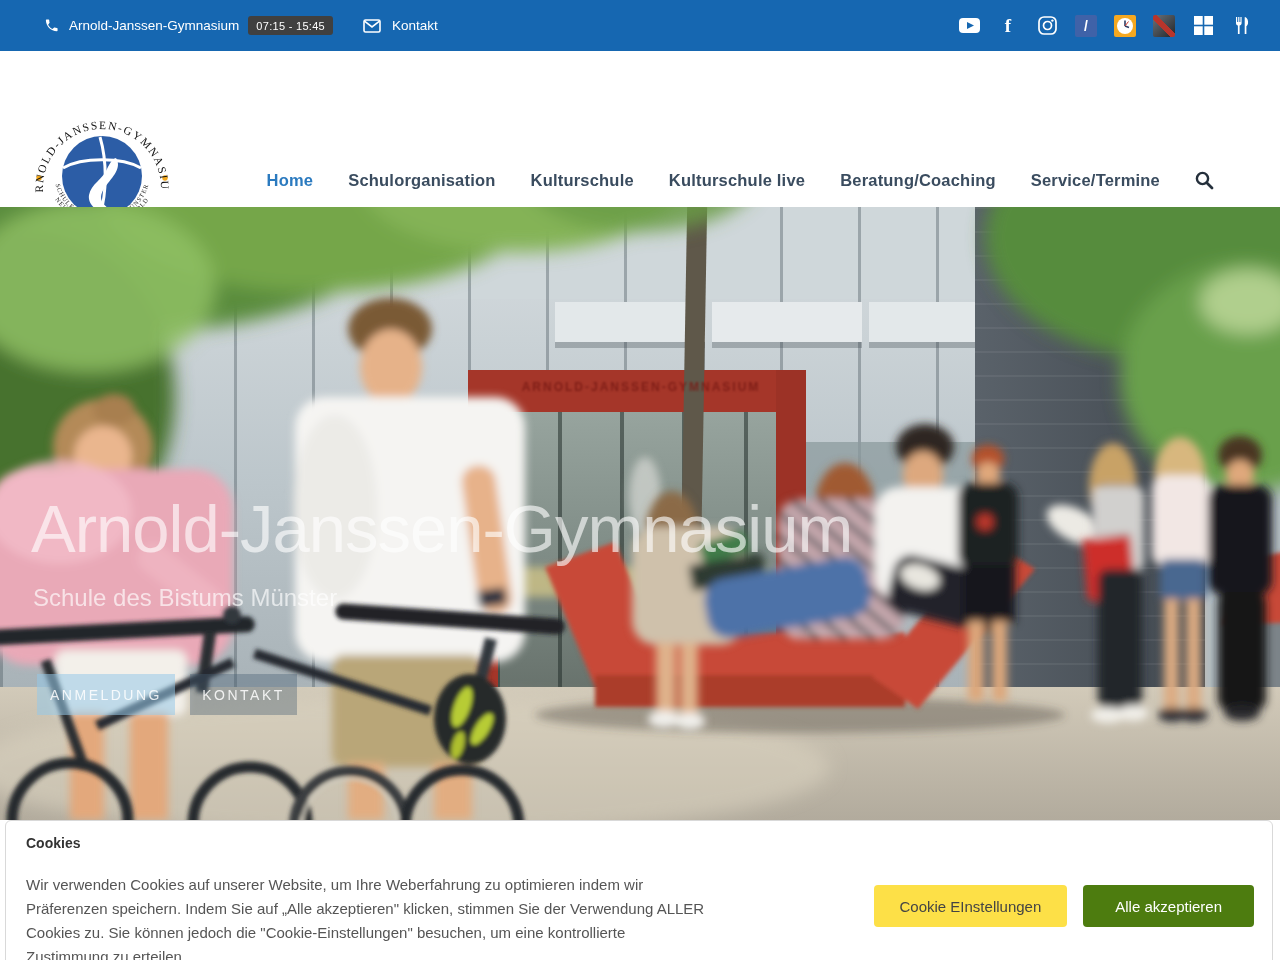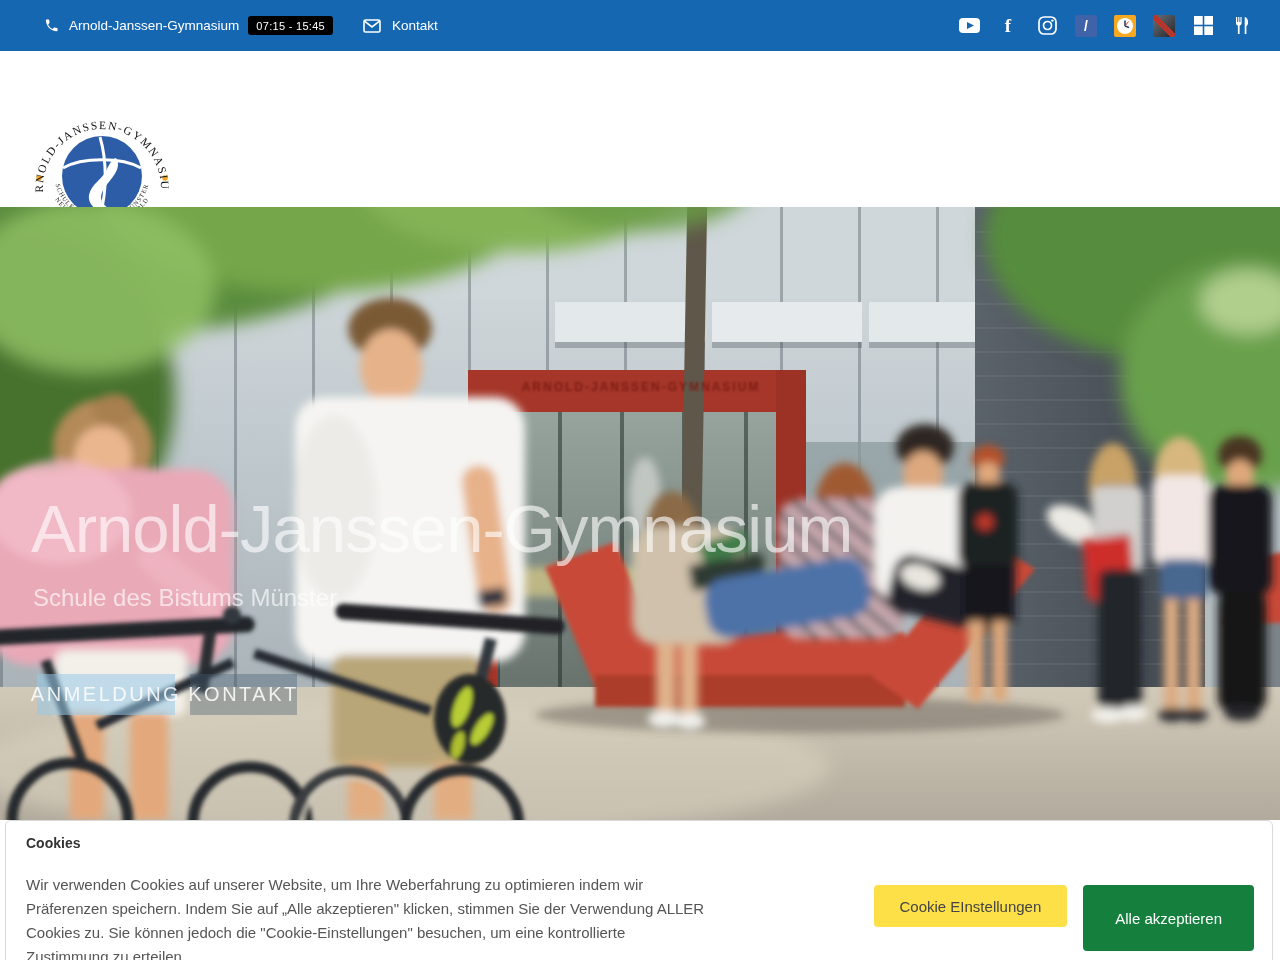--- a/index.html
+++ b/index.html
@@ -7,21 +7,21 @@
     width:1280px;height:960px;position:relative;overflow:hidden;
     font-family:"Liberation Sans","DejaVu Sans",sans-serif;
     background:#ffffff;
   }
   
   .topbar{position:absolute;left:0;top:0;width:1280px;height:51px;background:#1667b1;
     display:flex;align-items:center;justify-content:space-between;color:#fff;}
   .topbar-left{display:flex;align-items:center;padding-left:44px;}
   .tb-icon{display:inline-flex;align-items:center;justify-content:center;}
   .tb-label{font-size:13.5px;margin-left:10px;}
-  .tb-badge{margin-left:9px;background:#000000;color:#fff;font-size:11px;
+  .tb-badge{margin-left:9px;background:#404040;color:#fff;font-size:11px;
     padding:4px 8px 3px;border-radius:3px;letter-spacing:.3px;text-align:right;}
   .tb-env{margin-left:30px;}
   .tb-kontakt{font-size:13.5px;margin-left:11px;}
   .topbar-right{display:flex;align-items:center;gap:17px;padding-right:27px;}
   .soc{width:22px;height:22px;display:inline-flex;align-items:center;justify-content:center;cursor:pointer;}
   .soc-tile-slash{background:#3f62a8;border-radius:2px;color:#fff;font-size:14px;font-weight:700;}
   .soc-tile-clock{background:#f6a820;border-radius:2px;}
   .soc-tile-photo{border-radius:2px;
     background:
       linear-gradient(45deg,transparent 40%,#b8352b 40%,#b8352b 58%,transparent 58%),
@@ -39,34 +39,34 @@
   .hero svg.scene{position:absolute;left:0;top:0;}
   .portal-sign{position:absolute;left:486px;top:8px;width:310px;text-align:center;
     font-size:12px;font-weight:700;letter-spacing:2px;color:rgba(120,26,20,.85);
     filter:blur(1px);top:173px;}
   .hero-title{position:absolute;left:31px;top:283px;font-size:67px;font-weight:400;
     color:rgba(255,255,255,.62);letter-spacing:-1px;white-space:nowrap;}
   .hero-subtitle{position:absolute;left:33px;top:377px;font-size:24px;font-weight:400;
     color:rgba(255,255,255,.66);}
   .hero-btns{position:absolute;left:37px;top:467px;display:flex;gap:15px;}
   .hero-btn{height:41px;display:flex;align-items:center;justify-content:center;
-    font-size:20px;letter-spacing:2.5px;color:rgba(255,255,255,.85);cursor:pointer;}
+    font-size:14px;letter-spacing:2.5px;color:rgba(255,255,255,.85);cursor:pointer;}
   .hero-btn.anmeldung{width:138px;background:rgba(150,200,232,.55);}
   .hero-btn.kontakt{width:107px;background:rgba(70,95,115,.38);}
   
   .cookie-card{position:absolute;left:5px;top:820px;width:1268px;height:148px;background:#fff;
     border:1px solid #d9d9d9;border-radius:6px;box-sizing:border-box;}
   .cookie-title{position:absolute;left:20px;top:14px;font-size:14px;font-weight:700;color:#333;}
   .cookie-text{position:absolute;left:20px;top:52px;width:680px;font-size:15px;
     line-height:24px;color:#555;}
   .cookie-btns{position:absolute;right:18px;top:64px;display:flex;gap:16px;}
   .cbtn{height:42px;display:flex;align-items:center;justify-content:center;border-radius:4px;
     font-size:15px;padding:0 26px;cursor:pointer;white-space:nowrap;}
   .cbtn.secondary{background:#fde047;color:#444;}
-  .cbtn.primary{background:#15803d;color:#fff;padding:12px 32px;}
+  .cbtn.primary{background:#4d7c0f;color:#fff;padding:0 32px;}
 </style>
 </head>
 <body>
 
 <div class="topbar">
   <div class="topbar-left">
     <span class="tb-icon">
       <svg width="15" height="15" viewBox="0 0 24 24">
           <path fill="#ffffff" d="M6.6 10.8c1.5 3 3.9 5.4 6.9 6.9l2.3-2.3c.3-.3.7-.4 1.1-.2 1.2.4 2.5.6 3.8.6.6 0 1 .4 1 1V20c0 .6-.4 1-1 1C10.9 21 3 13.1 3 3.2 3 2.6 3.4 2.2 4 2.2h3.3c.6 0 1 .4 1 1 0 1.3.2 2.6.6 3.8.1.4 0 .8-.3 1.1L6.6 10.8z"></path>
         </svg>
@@ -140,20 +140,34 @@
       <text font-family="Liberation Serif, serif" font-size="11.4" letter-spacing="1.6" fill="#111111">
         <textPath href="#arcTop" startOffset="50%" text-anchor="middle">ARNOLD-JANSSEN-GYMNASIUM</textPath>
       </text>
       <text font-family="Liberation Serif, serif" font-size="6.4" letter-spacing="1" fill="#222222">
         <textPath href="#arcB1" startOffset="50%" text-anchor="middle">SCHULE DES BISTUMS MÜNSTER</textPath>
       </text>
       <text font-family="Liberation Serif, serif" font-size="6.4" letter-spacing="1" fill="#222222">
         <textPath href="#arcB2" startOffset="50%" text-anchor="middle">NEUENKIRCHEN-ST.ARNOLD</textPath>
       </text>
     </svg>
+  </div>
+  <div class="nav">
+    <span class="nav-item active">Home</span>
+    <span class="nav-item">Schulorganisation</span>
+    <span class="nav-item">Kulturschule</span>
+    <span class="nav-item">Kulturschule live</span>
+    <span class="nav-item">Beratung/Coaching</span>
+    <span class="nav-item">Service/Termine</span>
+    <span class="nav-search">
+      <svg width="19" height="19" viewBox="0 0 19 19">
+          <circle cx="7.5" cy="7.5" r="5.6" fill="none" stroke="#25303c" stroke-width="2.4"></circle>
+          <line x1="12" y1="12" x2="17" y2="17" stroke="#25303c" stroke-width="2.8" stroke-linecap="round"></line>
+        </svg>
+    </span>
   </div>
 </div>
 
 <div class="hero">
   <svg class="scene" width="1280" height="613" viewBox="0 0 1280 613">
     <defs>
       <linearGradient id="gFacade" x1="0" y1="0" x2="0" y2="1">
         <stop offset="0" stop-color="#d7dde0"></stop>
           <stop offset=".45" stop-color="#bcc6cb"></stop>
           <stop offset=".8" stop-color="#a8b2b7"></stop>

